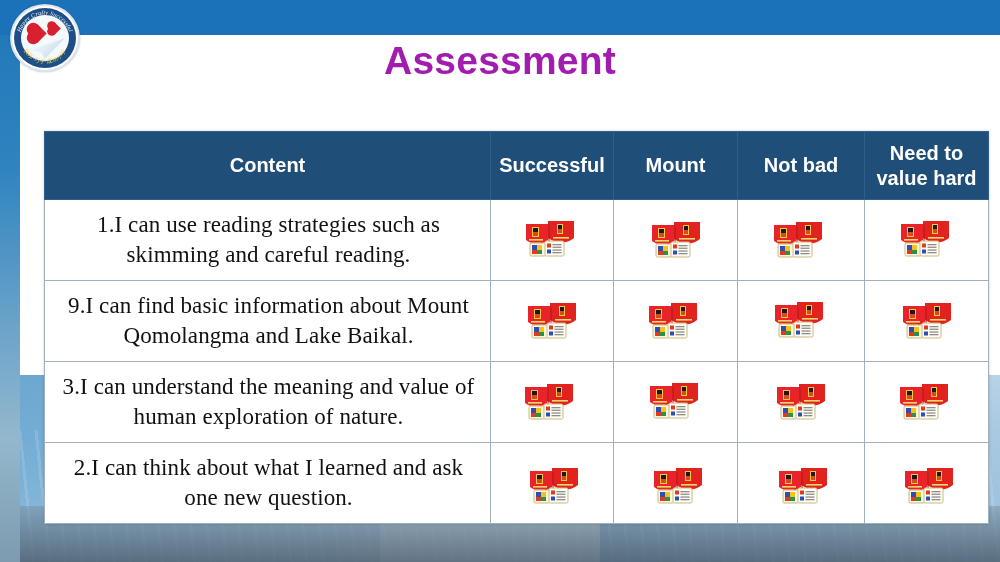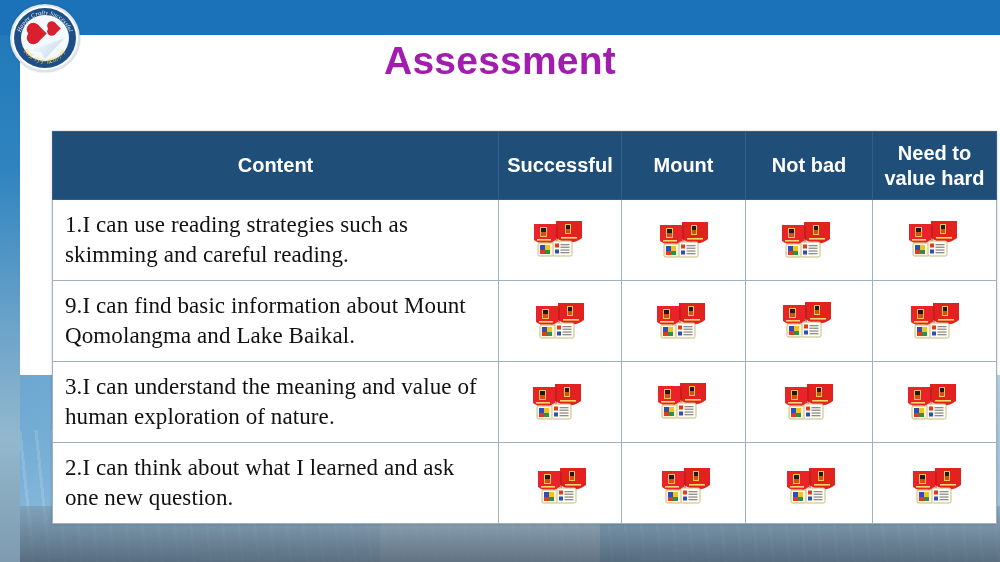--- a/index.html
+++ b/index.html
@@ -139,21 +139,21 @@
     text-align:center;
     font-size:39px; font-weight:bold;
     color:#a21caf;
     letter-spacing:.2px;
     line-height:52px;
     font-family:"Liberation Sans", sans-serif;
   }
 
   
   .tbl-wrap{
-    position:absolute; left:52px; top:131px; width:944px;
+    position:absolute; left:44px; top:131px; width:944px;
   }
   table.assess{
     width:944px;
     border-collapse:collapse;
     table-layout:fixed;
     background:#ffffff;
     box-shadow:0 0 3px rgba(0,0,0,.18);
   }
   table.assess th,
   table.assess td{
@@ -175,21 +175,21 @@
   }
   table.assess tbody td{
     background:#ffffff;
     height:81px;
   }
   td.content-cell{
     font-family:"Liberation Serif", serif;
     font-size:23px;
     line-height:30px;
     color:#111111;
-    text-align:left;
+    text-align:center;
     padding:6px 10px 6px 12px;
     letter-spacing:.1px;
   }
   td.mark-cell{ text-align:center; padding:0; }
 
   
   col.c-content{ width:446px; }
   col.c-exc{ width:123px; }
   col.c-good{ width:124px; }
   col.c-notbad{ width:127px; }

